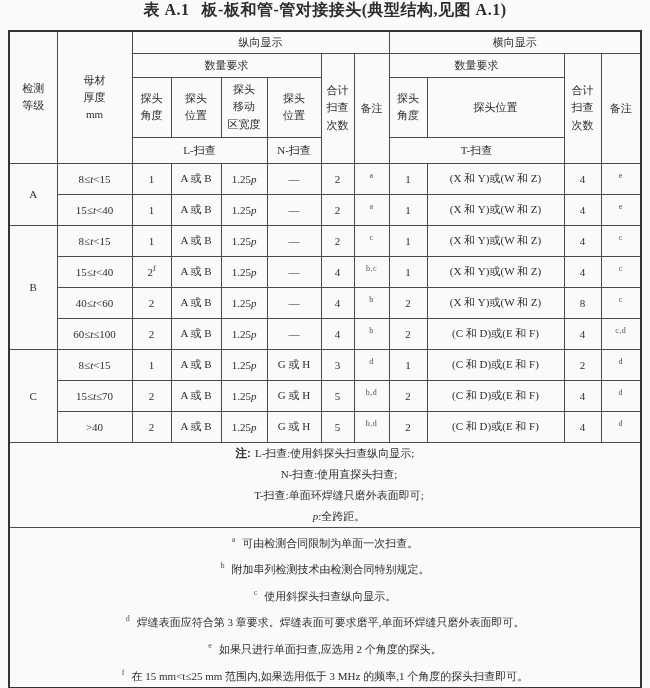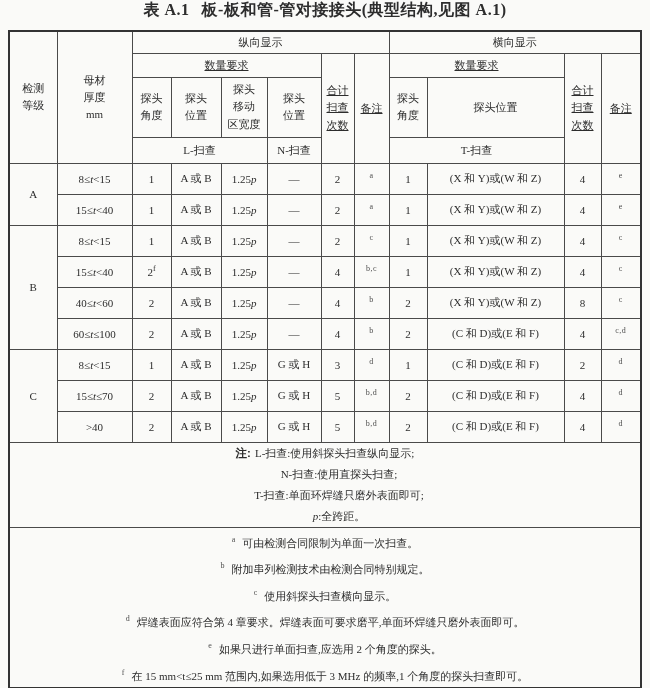--- a/index.html
+++ b/index.html
@@ -27,21 +27,21 @@
   }
   table.a1 td{
     border:1px solid #4a4a4a;
     text-align:center;
     vertical-align:middle;
     font-size:11px;
     padding:0;
     overflow:hidden;
   }
   tr.h1{height:22px;}
-  tr.h2{height:24px;text-decoration:underline;}
+  tr.h2{height:24px;}
   tr.h3{height:60px;margin-left:48px;}
   tr.h4{height:26px;}
   tr.dr{height:31px;}
   .v{white-space:pre-line;line-height:1.55;}
   i{font-style:italic;}
   .rmk{
     display:inline-block;
     font-size:8px;
     color:#4d4d4d;
     position:relative;
@@ -270,20 +270,20 @@
       <div class="note-line note-indent">N-扫查:使用直探头扫查;</div>
       <div class="note-line note-indent">T-扫查:单面环焊缝只磨外表面即可;</div>
       <div class="note-line note-indent"><i>p</i><span>:全跨距。</span></div>
     </td>
   </tr>
 
   <tr>
     <td colspan="12" class="foot">
       <div class="fline"><sup class="fsup">a</sup><span>可由检测合同限制为单面一次扫查。</span></div>
       <div class="fline"><sup class="fsup">b</sup><span>附加串列检测技术由检测合同特别规定。</span></div>
-      <div class="fline"><sup class="fsup">c</sup><span>使用斜探头扫查横向显示。</span></div>
-      <div class="fline"><sup class="fsup">d</sup><span>焊缝表面应符合第 4 章要求。焊缝表面可要求磨平,单面环焊缝只磨外表面即可。</span></div>
+      <div class="fline"><sup class="fsup">c</sup><span>使用斜探头扫查纵向显示。</span></div>
+      <div class="fline"><sup class="fsup">d</sup><span>焊缝表面应符合第 3 章要求。焊缝表面可要求磨平,单面环焊缝只磨外表面即可。</span></div>
       <div class="fline"><sup class="fsup">e</sup><span>如果只进行单面扫查,应选用 2 个角度的探头。</span></div>
       <div class="fline"><sup class="fsup">f</sup><span>在 15 mm&lt;t≤25 mm 范围内,如果选用低于 3 MHz 的频率,1 个角度的探头扫查即可。</span></div>
     </td>
   </tr>
 </tbody>
   </table>
 
 </body></html>

